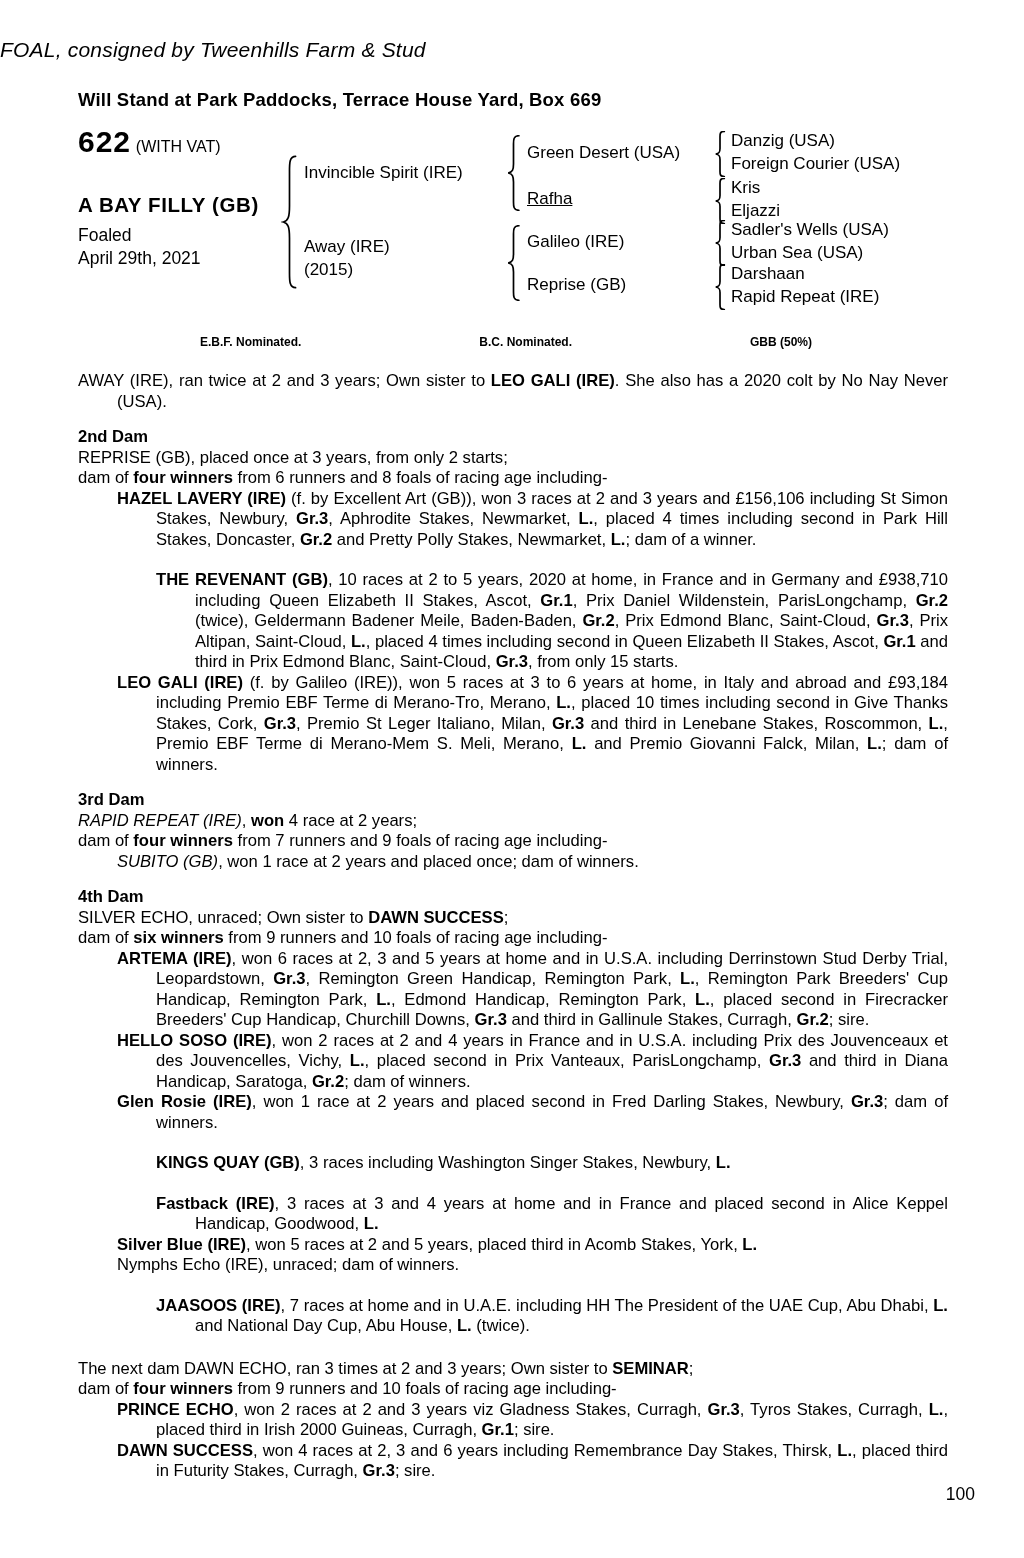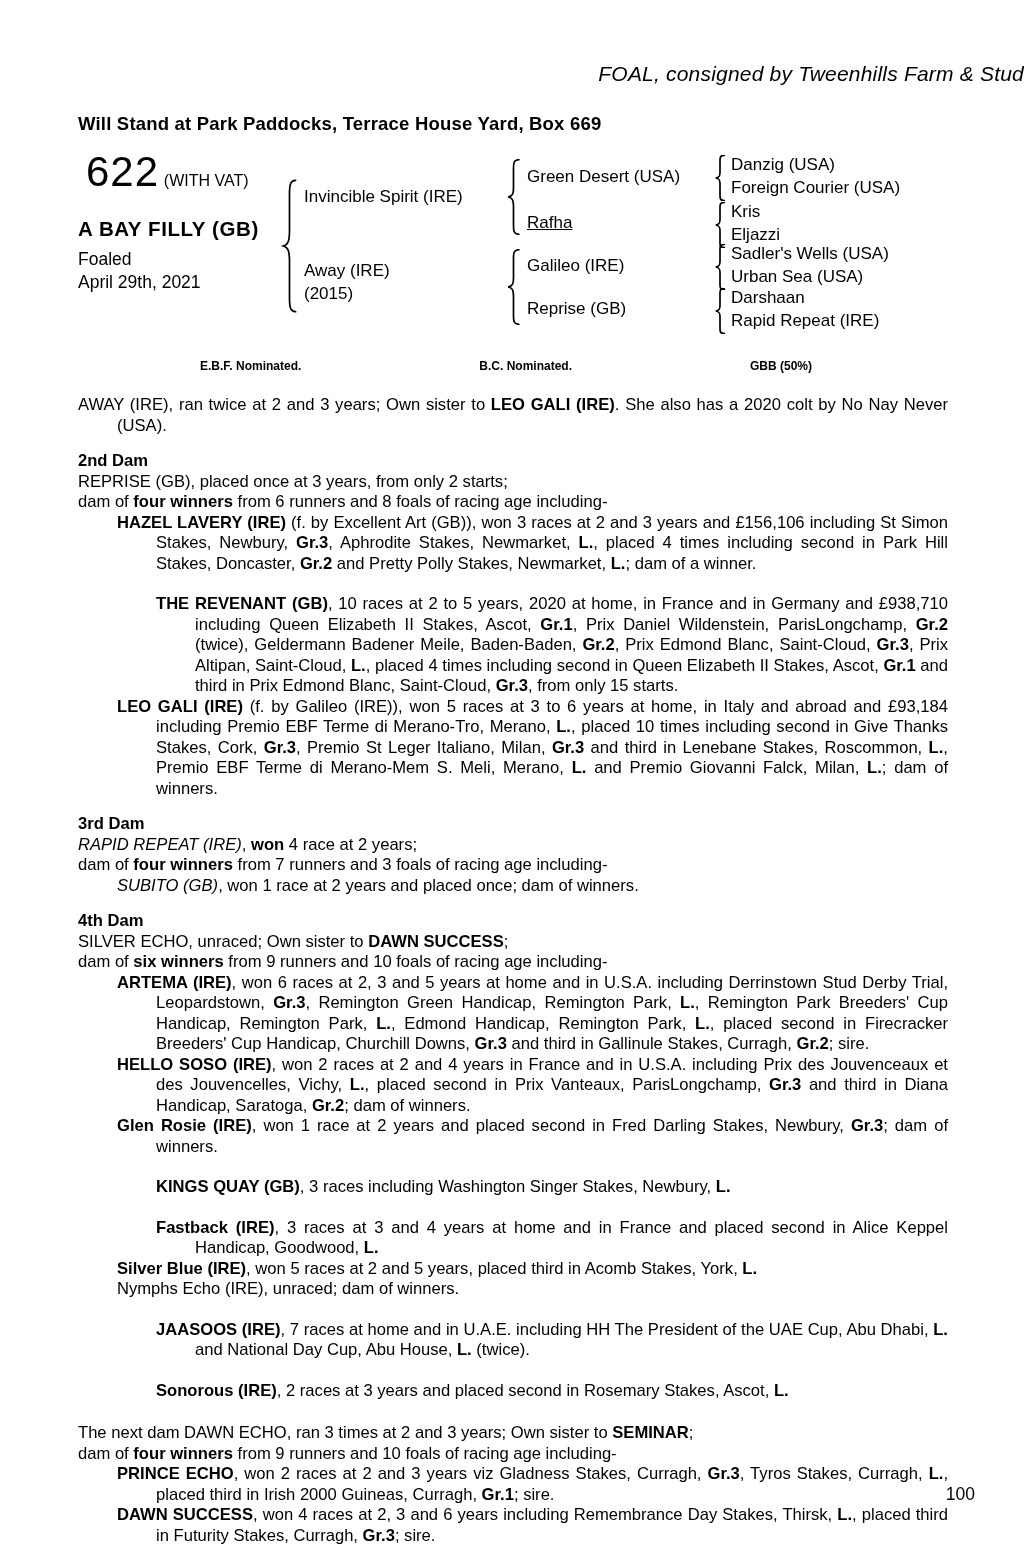--- a/index.html
+++ b/index.html
@@ -2,30 +2,30 @@
 <html><head>
 <meta charset="utf-8">
 <style>
   html,body{margin:0;padding:0;background:#e8e8e8;}
   .page{
     position:relative;width:1024px;height:1558px;background:#ffffff;
     font-family:"Liberation Sans","DejaVu Sans",sans-serif;color:#000;
     overflow:hidden;margin:0 auto;
   }
   .title{
-    text-align:right;font-style:italic;font-size:21px;
-    padding-top:62px;letter-spacing:0.2px;
+    text-align:left;font-style:italic;font-size:21px;
+    padding-top:38px;letter-spacing:0.2px;
   }
   .stand{
     margin:27px 0 0 78px;font-weight:bold;font-size:18.5px;letter-spacing:0.2px;
   }
   
   .ped{position:relative;margin-left:78px;width:880px;height:200px;margin-top:16px;font-size:17px;}
   .ped .abs{position:absolute;white-space:nowrap;}
-  .lotnum{font-size:42px;font-weight:normal;letter-spacing:1px;line-height:1;margin-left:8px;}
+  .lotnum{font-size:30px;font-weight:bold;letter-spacing:1px;line-height:1;}
   .vat{font-size:16px;font-weight:normal;letter-spacing:0;}
   .horse-name{font-weight:bold;font-size:20.5px;letter-spacing:0.6px;}
   .foal{font-size:17.5px;}
   .brace{position:absolute;}
   .brace svg{display:block;width:100%;height:100%;}
   
   .noms{
     margin:8px 0 0 200px;width:612px;display:flex;justify-content:space-between;
     font-weight:bold;font-size:12px;
   }
@@ -132,37 +132,36 @@
       <p class="p l1"><span>REPRISE (GB), placed once at 3 years, from only 2 starts;</span></p>
       <p class="p l1"><span>dam of </span><span class="b">four winners</span><span> from 6 runners and 8 foals of racing age including-</span></p>
       <p class="p l2"><span class="b">HAZEL LAVERY (IRE)</span><span> (f. by Excellent Art (GB)), won 3 races at 2 and 3 years and £156,106 including St Simon Stakes, Newbury, </span><span class="b">Gr.3</span><span>, Aphrodite Stakes, Newmarket, </span><span class="b">L.</span><span>, placed 4 times including second in Park Hill Stakes, Doncaster, </span><span class="b">Gr.2</span><span> and Pretty Polly Stakes, Newmarket, </span><span class="b">L.</span><span>; dam of a winner.</span></p>
       <p class="p l3"><span class="b">THE REVENANT (GB)</span><span>, 10 races at 2 to 5 years, 2020 at home, in France and in Germany and £938,710 including Queen Elizabeth II Stakes, Ascot, </span><span class="b">Gr.1</span><span>, Prix Daniel Wildenstein, ParisLongchamp, </span><span class="b">Gr.2</span><span> (twice), Geldermann Badener Meile, Baden-Baden, </span><span class="b">Gr.2</span><span>, Prix Edmond Blanc, Saint-Cloud, </span><span class="b">Gr.3</span><span>, Prix Altipan, Saint-Cloud, </span><span class="b">L.</span><span>, placed 4 times including second in Queen Elizabeth II Stakes, Ascot, </span><span class="b">Gr.1</span><span> and third in Prix Edmond Blanc, Saint-Cloud, </span><span class="b">Gr.3</span><span>, from only 15 starts.</span></p>
       <p class="p l2"><span class="b">LEO GALI (IRE)</span><span> (f. by Galileo (IRE)), won 5 races at 3 to 6 years at home, in Italy and abroad and £93,184 including Premio EBF Terme di Merano-Tro, Merano, </span><span class="b">L.</span><span>, placed 10 times including second in Give Thanks Stakes, Cork, </span><span class="b">Gr.3</span><span>, Premio St Leger Italiano, Milan, </span><span class="b">Gr.3</span><span> and third in Lenebane Stakes, Roscommon, </span><span class="b">L.</span><span>, Premio EBF Terme di Merano-Mem S. Meli, Merano, </span><span class="b">L.</span><span> and Premio Giovanni Falck, Milan, </span><span class="b">L.</span><span>; dam of winners.</span></p>
     </div>
 
     <div class="section">
       <div class="dam-h">3rd Dam</div>
       <p class="p l1"><span class="i">RAPID REPEAT (IRE)</span><span>, </span><span class="b">won</span><span> 4 race at 2 years;</span></p>
-      <p class="p l1"><span>dam of </span><span class="b">four winners</span><span> from 7 runners and 3 foals of racing age including-</span></p>
+      <p class="p l1"><span>dam of </span><span class="b">four winners</span><span> from 7 runners and 9 foals of racing age including-</span></p>
       <p class="p l2"><span class="i">SUBITO (GB)</span><span>, won 1 race at 2 years and placed once; dam of winners.</span></p>
     </div>
 
     <div class="section">
       <div class="dam-h">4th Dam</div>
       <p class="p l1"><span>SILVER ECHO, unraced; Own sister to </span><span class="b">DAWN SUCCESS</span><span>;</span></p>
       <p class="p l1"><span>dam of </span><span class="b">six winners</span><span> from 9 runners and 10 foals of racing age including-</span></p>
       <p class="p l2"><span class="b">ARTEMA (IRE)</span><span>, won 6 races at 2, 3 and 5 years at home and in U.S.A. including Derrinstown Stud Derby Trial, Leopardstown, </span><span class="b">Gr.3</span><span>, Remington Green Handicap, Remington Park, </span><span class="b">L.</span><span>, Remington Park Breeders' Cup Handicap, Remington Park, </span><span class="b">L.</span><span>, Edmond Handicap, Remington Park, </span><span class="b">L.</span><span>, placed second in Firecracker Breeders' Cup Handicap, Churchill Downs, </span><span class="b">Gr.3</span><span> and third in Gallinule Stakes, Curragh, </span><span class="b">Gr.2</span><span>; sire.</span></p>
       <p class="p l2"><span class="b">HELLO SOSO (IRE)</span><span>, won 2 races at 2 and 4 years in France and in U.S.A. including Prix des Jouvenceaux et des Jouvencelles, Vichy, </span><span class="b">L.</span><span>, placed second in Prix Vanteaux, ParisLongchamp, </span><span class="b">Gr.3</span><span> and third in Diana Handicap, Saratoga, </span><span class="b">Gr.2</span><span>; dam of winners.</span></p>
       <p class="p l2"><span class="b">Glen Rosie (IRE)</span><span>, won 1 race at 2 years and placed second in Fred Darling Stakes, Newbury, </span><span class="b">Gr.3</span><span>; dam of winners.</span></p>
       <p class="p l3"><span class="b">KINGS QUAY (GB)</span><span>, 3 races including Washington Singer Stakes, Newbury, </span><span class="b">L.</span></p>
       <p class="p l3"><span class="b">Fastback (IRE)</span><span>, 3 races at 3 and 4 years at home and in France and placed second in Alice Keppel Handicap, Goodwood, </span><span class="b">L.</span></p>
       <p class="p l2"><span class="b">Silver Blue (IRE)</span><span>, won 5 races at 2 and 5 years, placed third in Acomb Stakes, York, </span><span class="b">L.</span></p>
       <p class="p l2"><span>Nymphs Echo (IRE), unraced; dam of winners.</span></p>
       <p class="p l3"><span class="b">JAASOOS (IRE)</span><span>, 7 races at home and in U.A.E. including HH The President of the UAE Cup, Abu Dhabi, </span><span class="b">L.</span><span> and National Day Cup, Abu House, </span><span class="b">L.</span><span> (twice).</span></p>
-      <p class="p l3"><span class="b">Sonorous (IRE)</span><span>, 2 races at 3 years and placed second in Rosemary Stakes, Ascot, </span><span class="b">L.</span></p>
     </div>
 
     <div class="section" style="margin-top:22px;">
       <p class="p l1"><span>The next dam DAWN ECHO, ran 3 times at 2 and 3 years; Own sister to </span><span class="b">SEMINAR</span><span>;</span></p>
       <p class="p l1"><span>dam of </span><span class="b">four winners</span><span> from 9 runners and 10 foals of racing age including-</span></p>
       <p class="p l2"><span class="b">PRINCE ECHO</span><span>, won 2 races at 2 and 3 years viz Gladness Stakes, Curragh, </span><span class="b">Gr.3</span><span>, Tyros Stakes, Curragh, </span><span class="b">L.</span><span>, placed third in Irish 2000 Guineas, Curragh, </span><span class="b">Gr.1</span><span>; sire.</span></p>
       <p class="p l2"><span class="b">DAWN SUCCESS</span><span>, won 4 races at 2, 3 and 6 years including Remembrance Day Stakes, Thirsk, </span><span class="b">L.</span><span>, placed third in Futurity Stakes, Curragh, </span><span class="b">Gr.3</span><span>; sire.</span></p>
     </div>
 
   </div>

